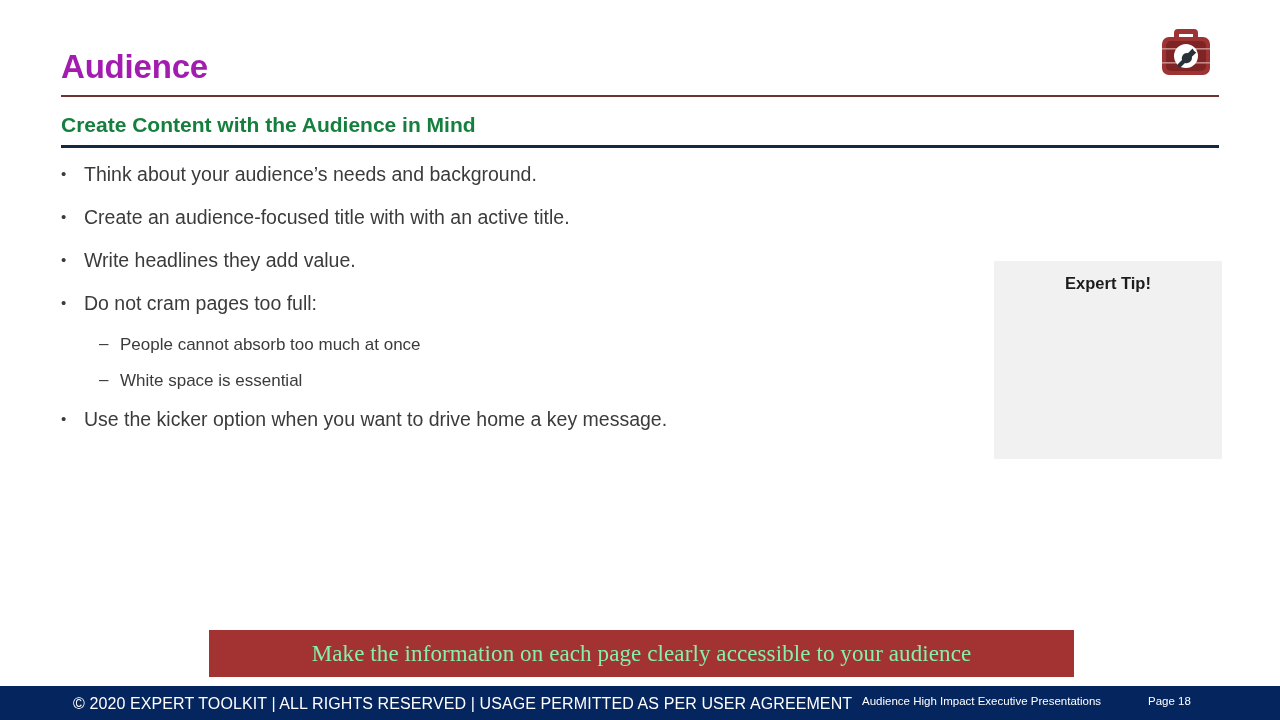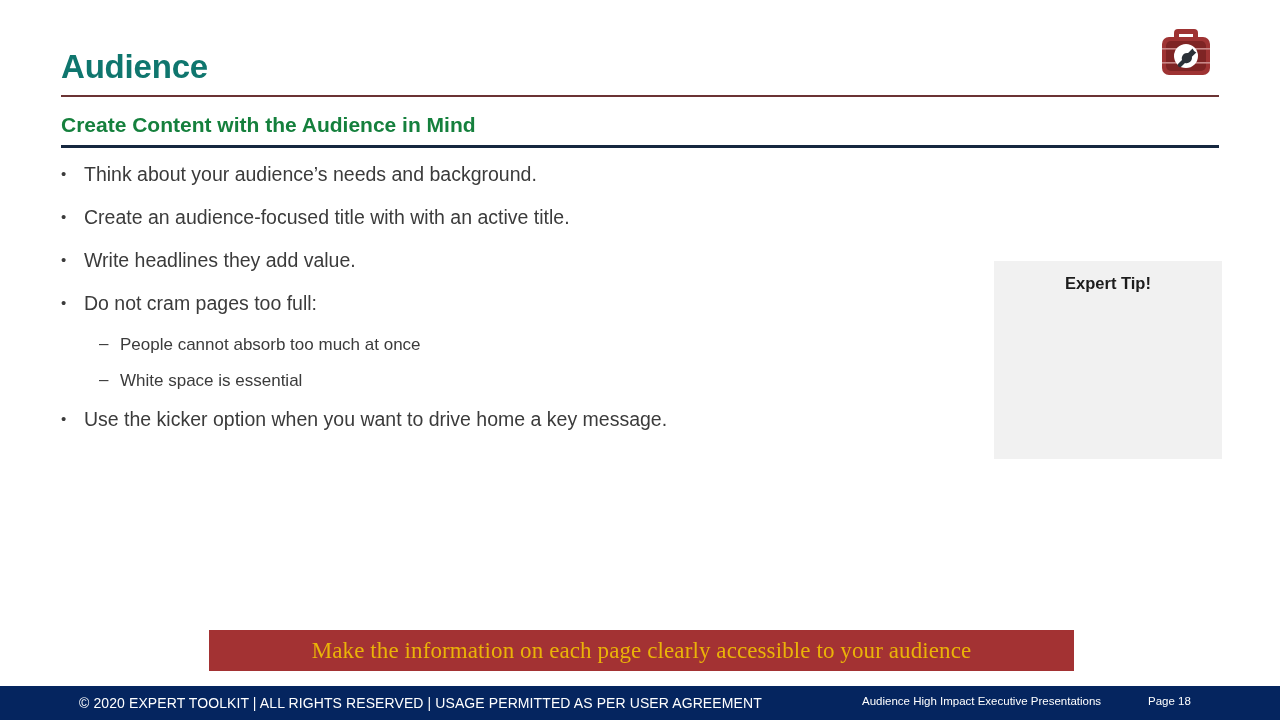--- a/index.html
+++ b/index.html
@@ -27,21 +27,21 @@
     height: 62px;
   }
 
   
   .title {
     position: absolute;
     left: 61px;
     top: 50px;
     font-size: 33px;
     font-weight: bold;
-    color: #0f766e;
+    color: #a21caf;
     letter-spacing: -0.2px;
     line-height: 1;
   }
   .rule-maroon {
     position: absolute;
     left: 61px;
     top: 95px;
     width: 1158px;
     height: 2px;
     background: #6B3334;
@@ -124,46 +124,46 @@
     font-size: 16.5px;
     margin-bottom: 16px;
   }
 
   
   .kicker {
     position: absolute;
     left: 209px;
     top: 630px;
     width: 865px;
-    height: 41px;
+    height: 47px;
     background: #A33233;
-    color: #eab308;
+    color: #86efac;
     display: flex;
     align-items: center;
     justify-content: center;
     font-family: "Liberation Serif", serif;
     font-size: 23px;
     letter-spacing: 0.1px;
   }
 
   
   .footer {
     position: absolute;
     left: 0;
     top: 686px;
     width: 1280px;
     height: 34px;
     background: #05255F;
     color: #FFFFFF;
   }
   .footer-left {
     position: absolute;
-    left: 79px;
+    left: 73px;
     top: 9px;
-    font-size: 14px;
+    font-size: 16px;
     letter-spacing: 0.1px;
   }
   .footer-center {
     position: absolute;
     left: 862px;
     top: 9px;
     font-size: 11.5px;
   }
   .footer-right {
     position: absolute;

